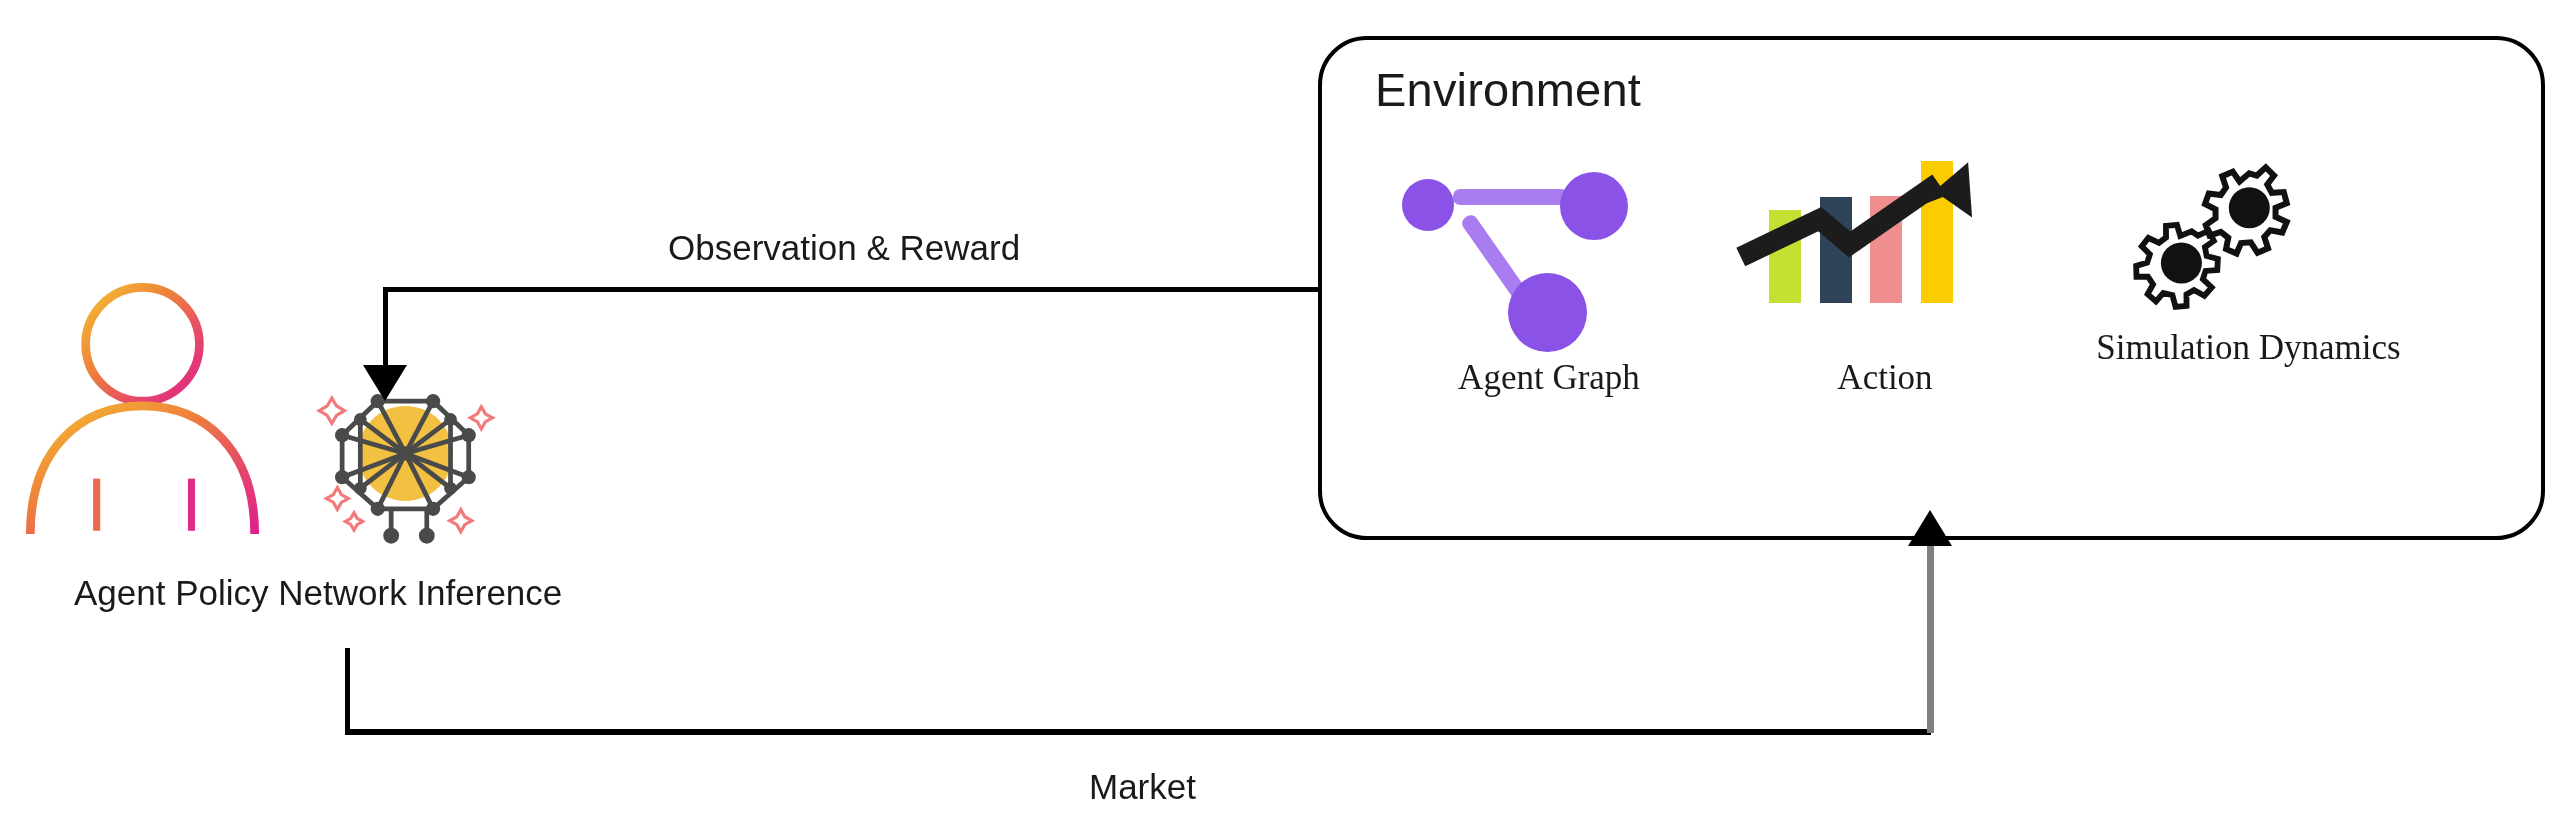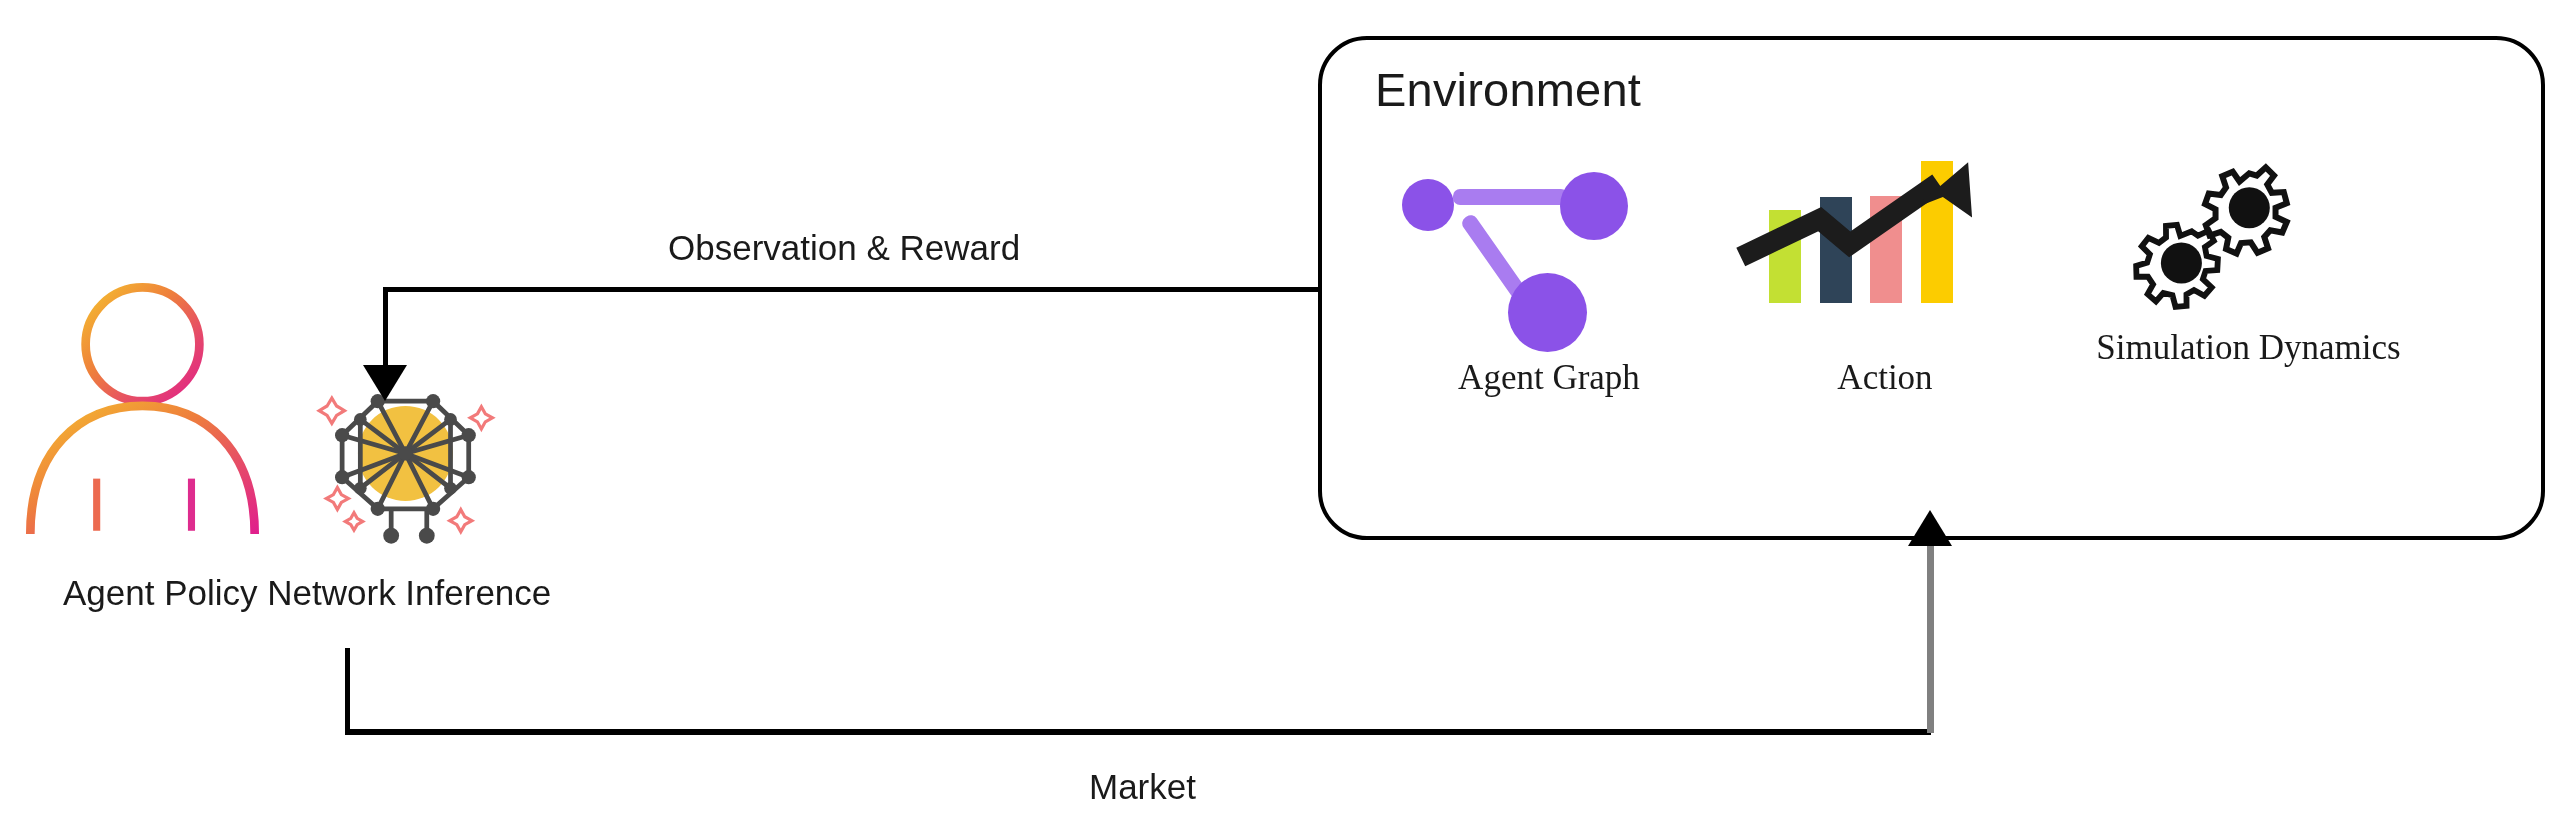--- a/index.html
+++ b/index.html
@@ -77,21 +77,21 @@
 
   
   #item-sim { left: 2023px; top: 162px; width: 451px; }
 
   
   #agent-group { position: absolute; left: 24px; top: 281px; }
   #person-icon { position: absolute; left: 0px; top: 0px; width: 237px; height: 257px; }
   #nn-icon { position: absolute; left: 292px; top: 87px; width: 182px; height: 178px; }
   #agent-label {
     position: absolute;
-    left: 63px;
+    left: 74px;
     top: 573px;
     font-size: 35px;
     color: #1a1a1a;
     white-space: nowrap;
   }
 
   
   .conn-line { position: absolute; background: #000000; }
   #obs-h { left: 385px; top: 287px; width: 937px; height: 4.7px; }
   #obs-v { left: 383px; top: 287px; width: 4.7px; height: 87px; }

